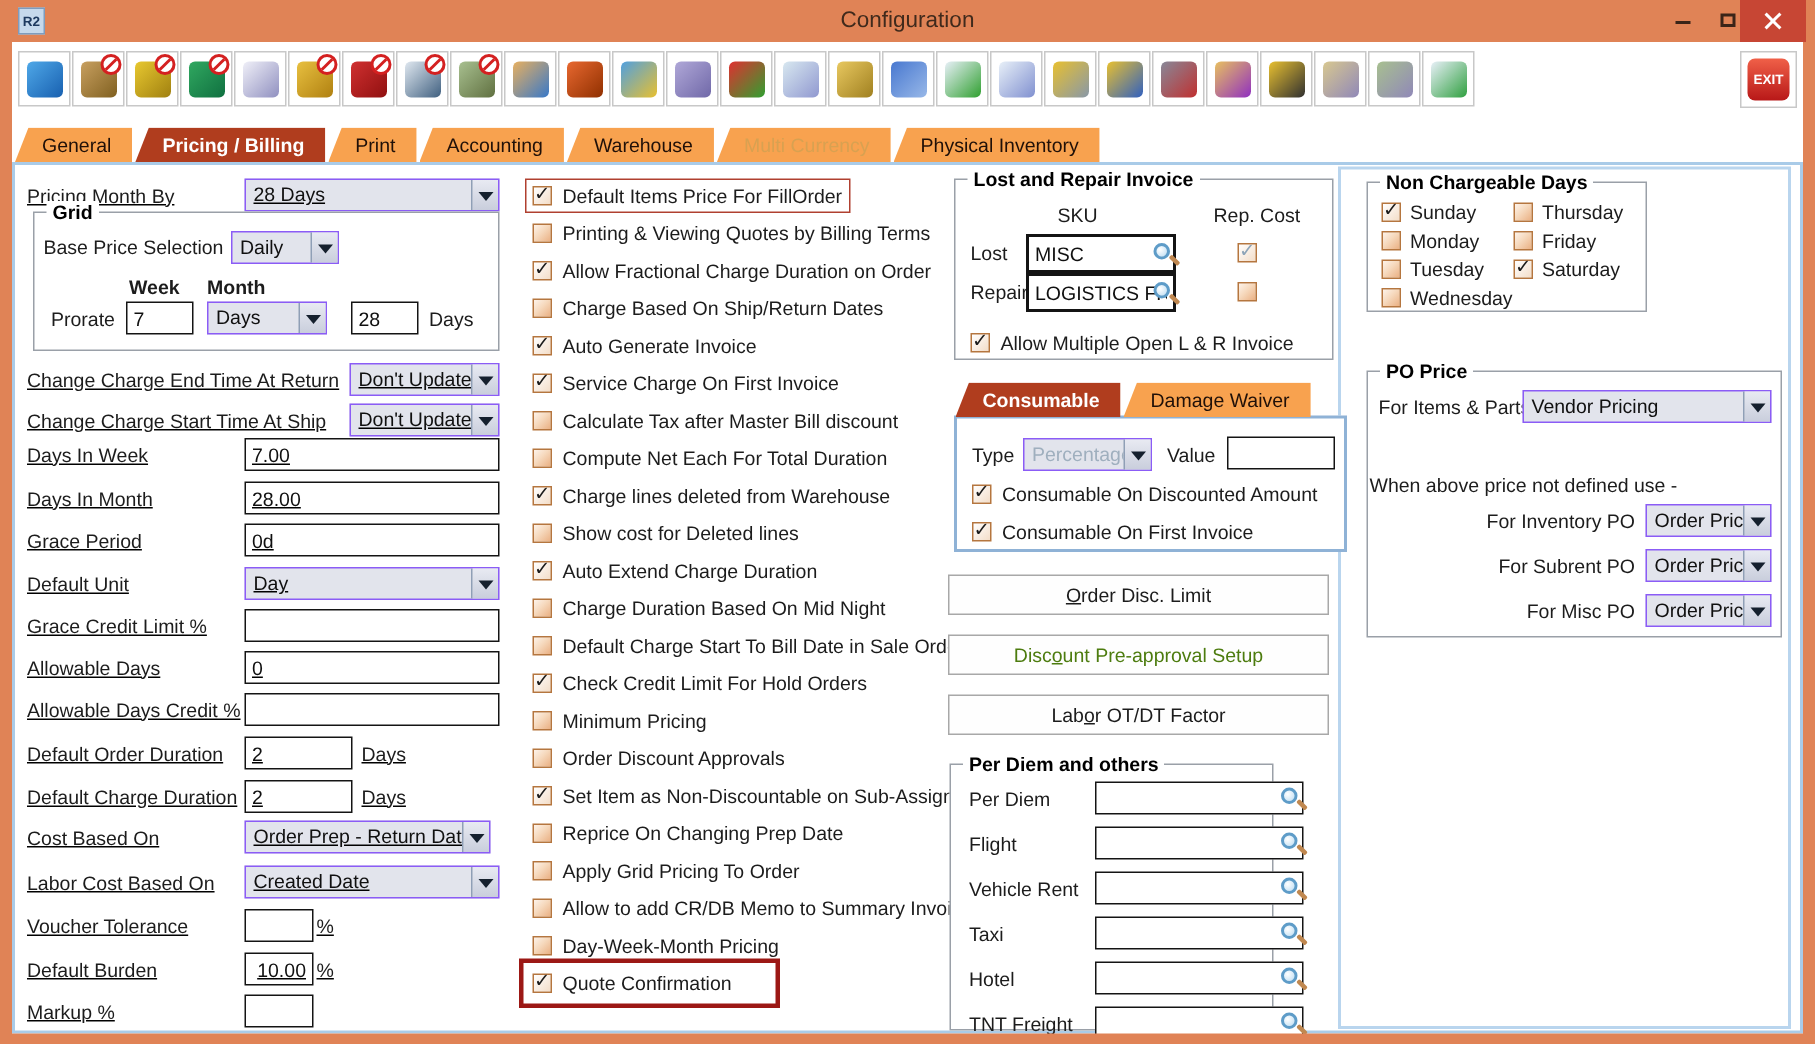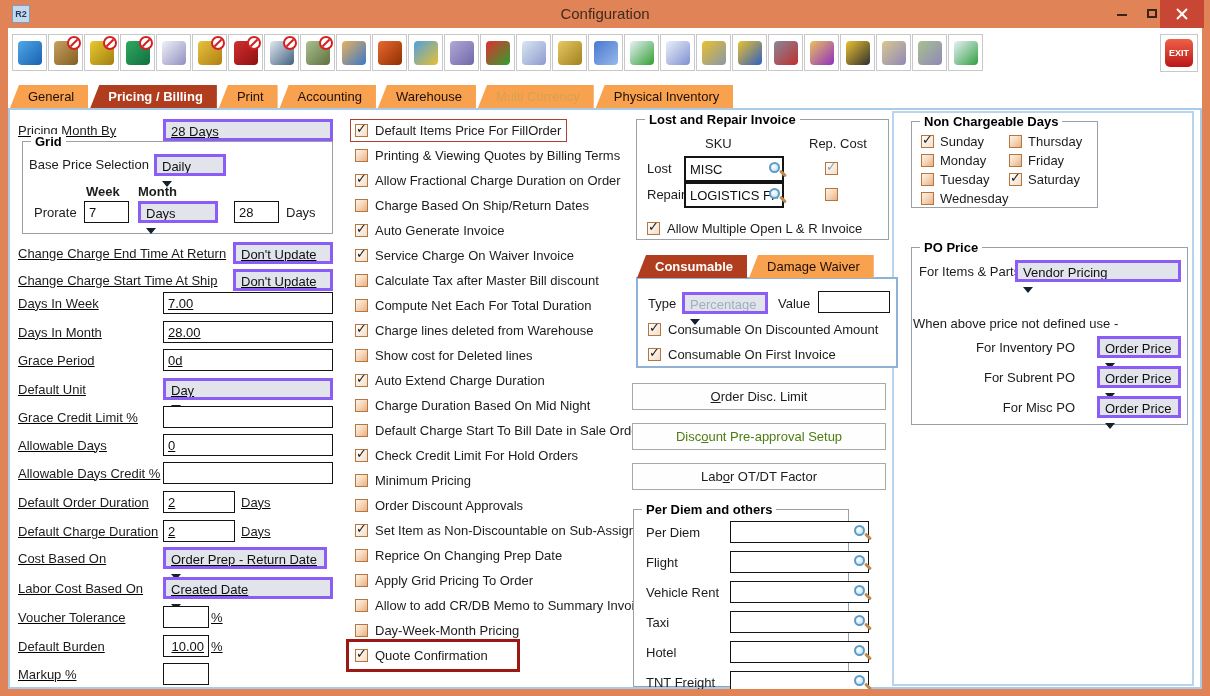--- a/index.html
+++ b/index.html
@@ -51,21 +51,21 @@
   
   .content { position:absolute; left:8px; top:108px; width:1194px; height:581px; border:2px solid #A9CBE8; background:#fff; }
   .right-panel { position:absolute; left:892px; top:111px; width:302px; height:575px; border:2px solid #B9D5EE; }
 
   .lab { font-size:13px; color:#1C1C1C; white-space:nowrap; }
   .bold { font-weight:bold; }
 
   
   .tin { border:1.5px solid #141414; background:#fff; height:22px; font-family:inherit; font-size:13px; color:#101010; padding:0 4px; }
   .tin.ralign { text-align:right; }
-  .combo { display:inline-flex; height:22px; border:3px solid #8b5cf6; background:#E2E4EC; position:relative;flex-direction:column; }
+  .combo { display:inline-flex; height:22px; border:1px solid #8b5cf6; background:#E2E4EC; position:relative; }
   .cval { flex:1; font-size:13px; color:#101010; line-height:20px; padding:0 5px; overflow:hidden; white-space:nowrap; }
   .combo.dis .cval { color:#9FAFBE; }
   .cbtn { width:18px; border-left:1px solid #8F9Fb6; background:linear-gradient(180deg,#E8EAF2,#C9CEDC); position:relative; }
   .cbtn::after { content:""; position:absolute; left:4px; top:8px; border-left:5px solid transparent; border-right:5px solid transparent;
                  border-top:6px solid #15202E; }
   .cb { width:13px; height:13px; flex:none; border:1px solid #B5763F;
         background:linear-gradient(135deg,#FDF3EA 0%,#F6D9BD 45%,#EAB083 100%); position:relative; }
   .tick { display:none; position:absolute; left:0px; top:-4px; font-size:13px; font-weight:bold; color:#1A1A1A; }
   .on > .cb { background:linear-gradient(135deg,#FFFFFF,#F3DDC8); }
   .on > .cb .tick { display:block; }
@@ -103,21 +103,21 @@
   .pdrow { position:absolute; left:646px; height:22px; display:flex; align-items:center; }
   .pdrow .lab { width:84px; }
   .pdrow .sin { width:139px; height:22px; }
 
   
   .dayrow { display:flex; align-items:center; height:13px; margin-bottom:6px; }
   .dayrow .cblabel { margin-left:6px; }
 
   
   .porow { position:absolute; left:915px; width:266px; height:22px; display:flex; align-items:center; justify-content:flex-end; }
-  .porow .lab { margin-right:22px; }
+  .porow .lab { margin-right:7px; }
 </style>
 </head>
 <body>
 
 <div class="win">
 
   <div class="frame-l"></div>
   <div class="frame-r"></div>
   <div class="frame-b"></div>
 
@@ -373,21 +373,21 @@
       <div class="cbrow on">
         <span class="cb">
           <span class="tick">✓</span>
         </span>
         <span class="cblabel">Auto Generate Invoice</span>
       </div>
       <div class="cbrow on">
         <span class="cb">
           <span class="tick">✓</span>
         </span>
-        <span class="cblabel">Service Charge On Waiver Invoice</span>
+        <span class="cblabel">Service Charge On First Invoice</span>
       </div>
       <div class="cbrow">
         <span class="cb"></span>
         <span class="cblabel">Calculate Tax after Master Bill discount</span>
       </div>
       <div class="cbrow">
         <span class="cb"></span>
         <span class="cblabel">Compute Net Each For Total Duration</span>
       </div>
       <div class="cbrow on">

